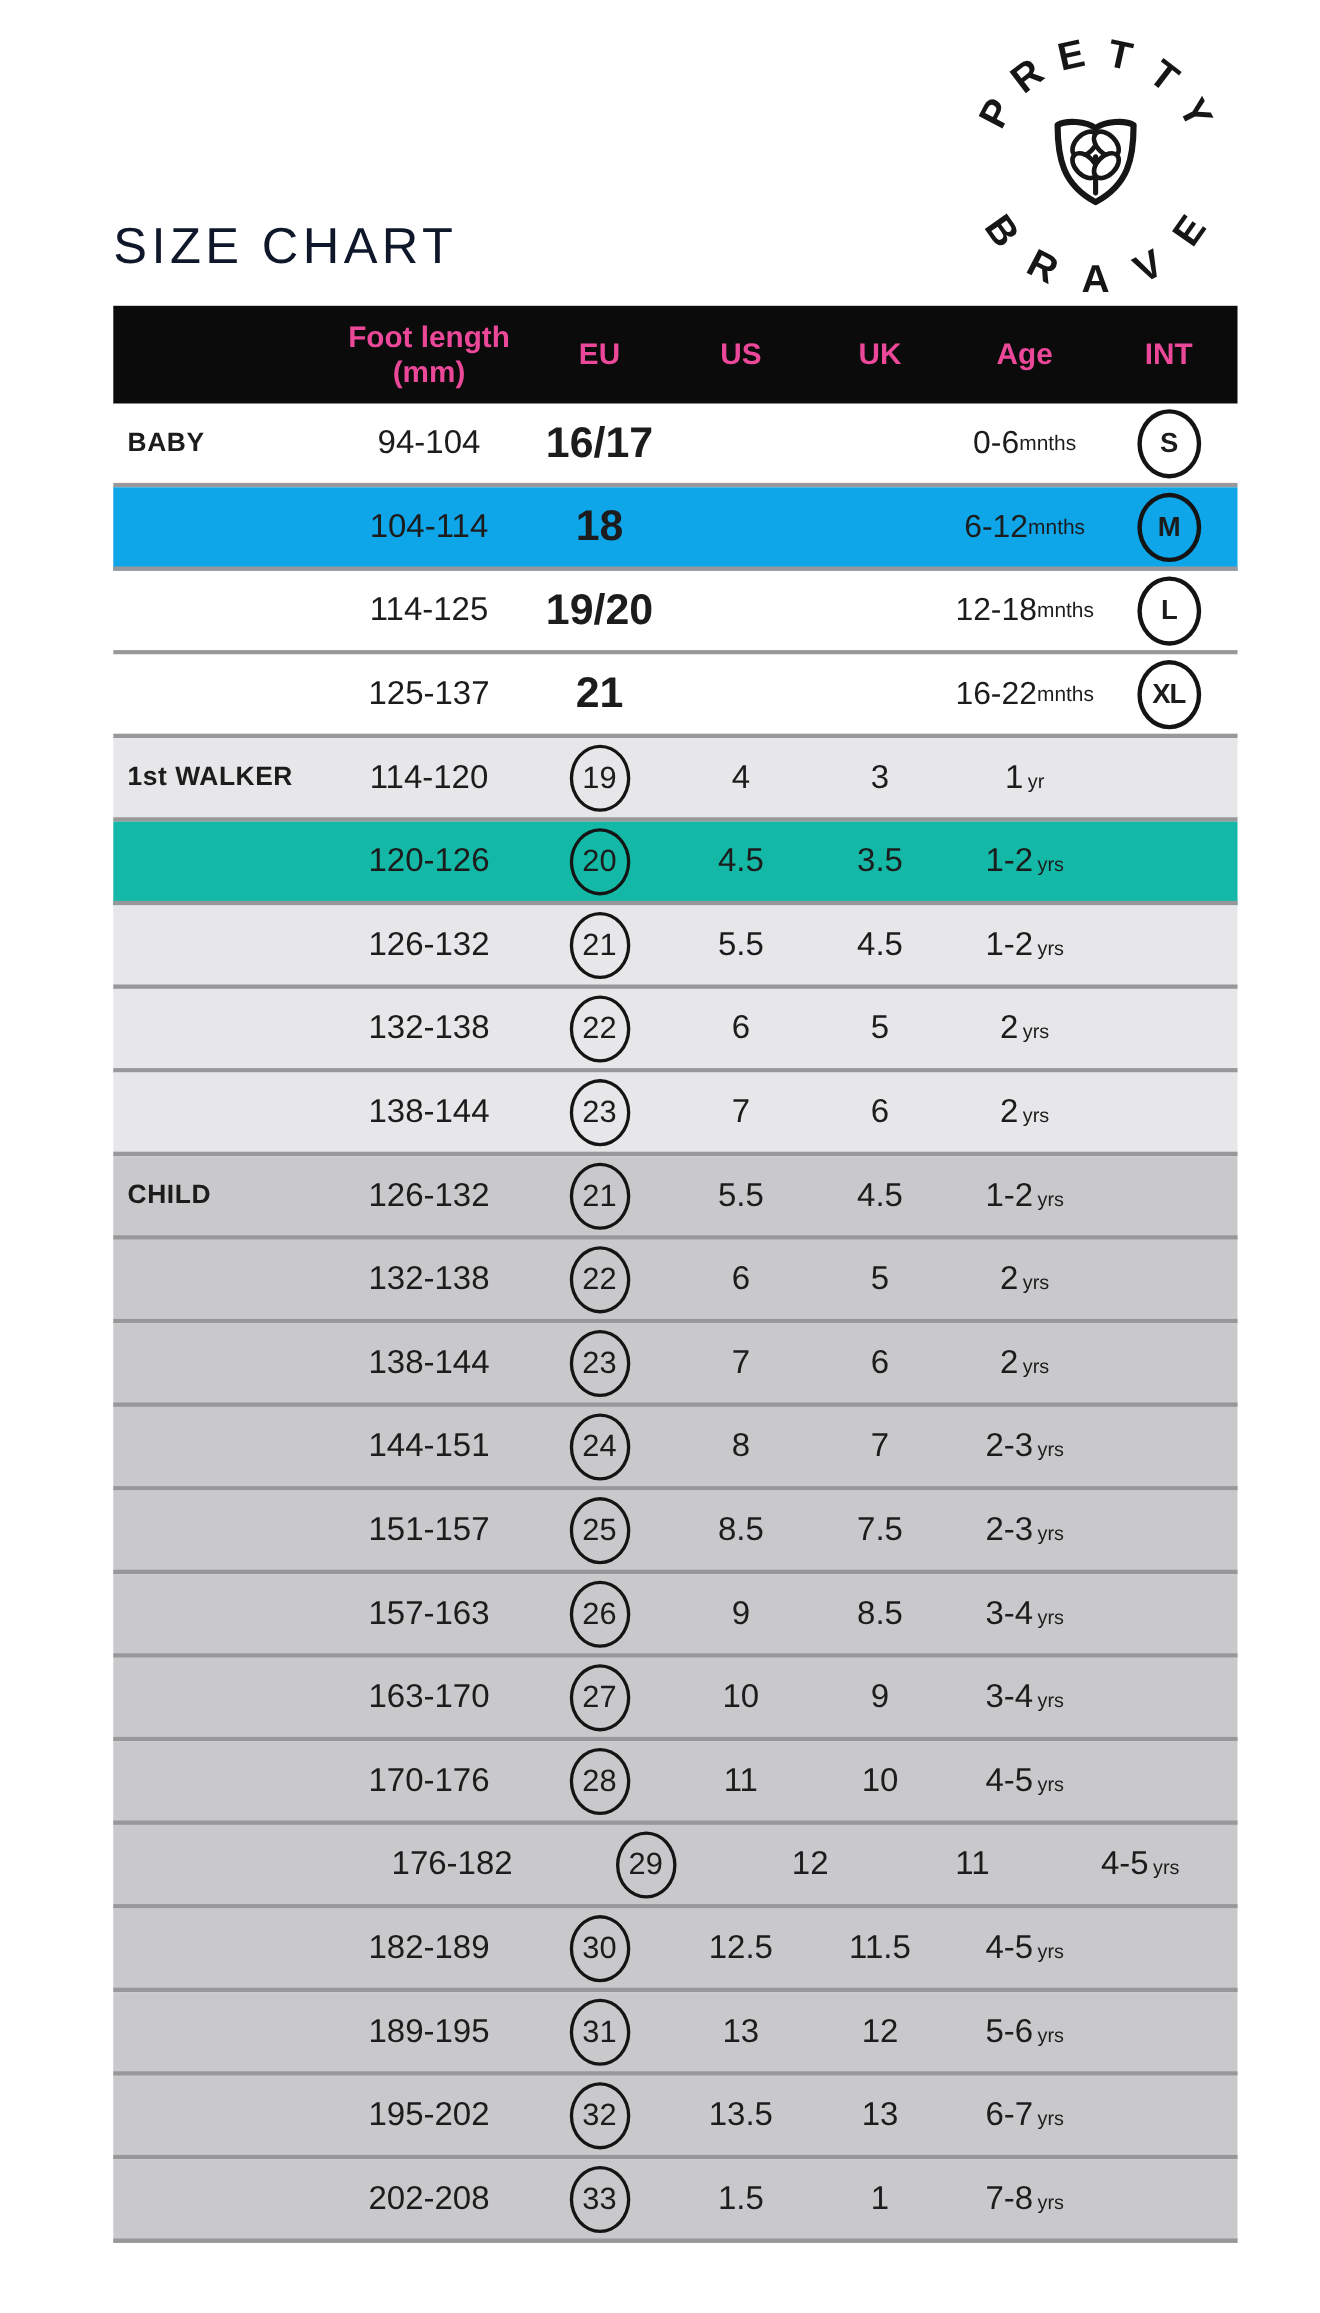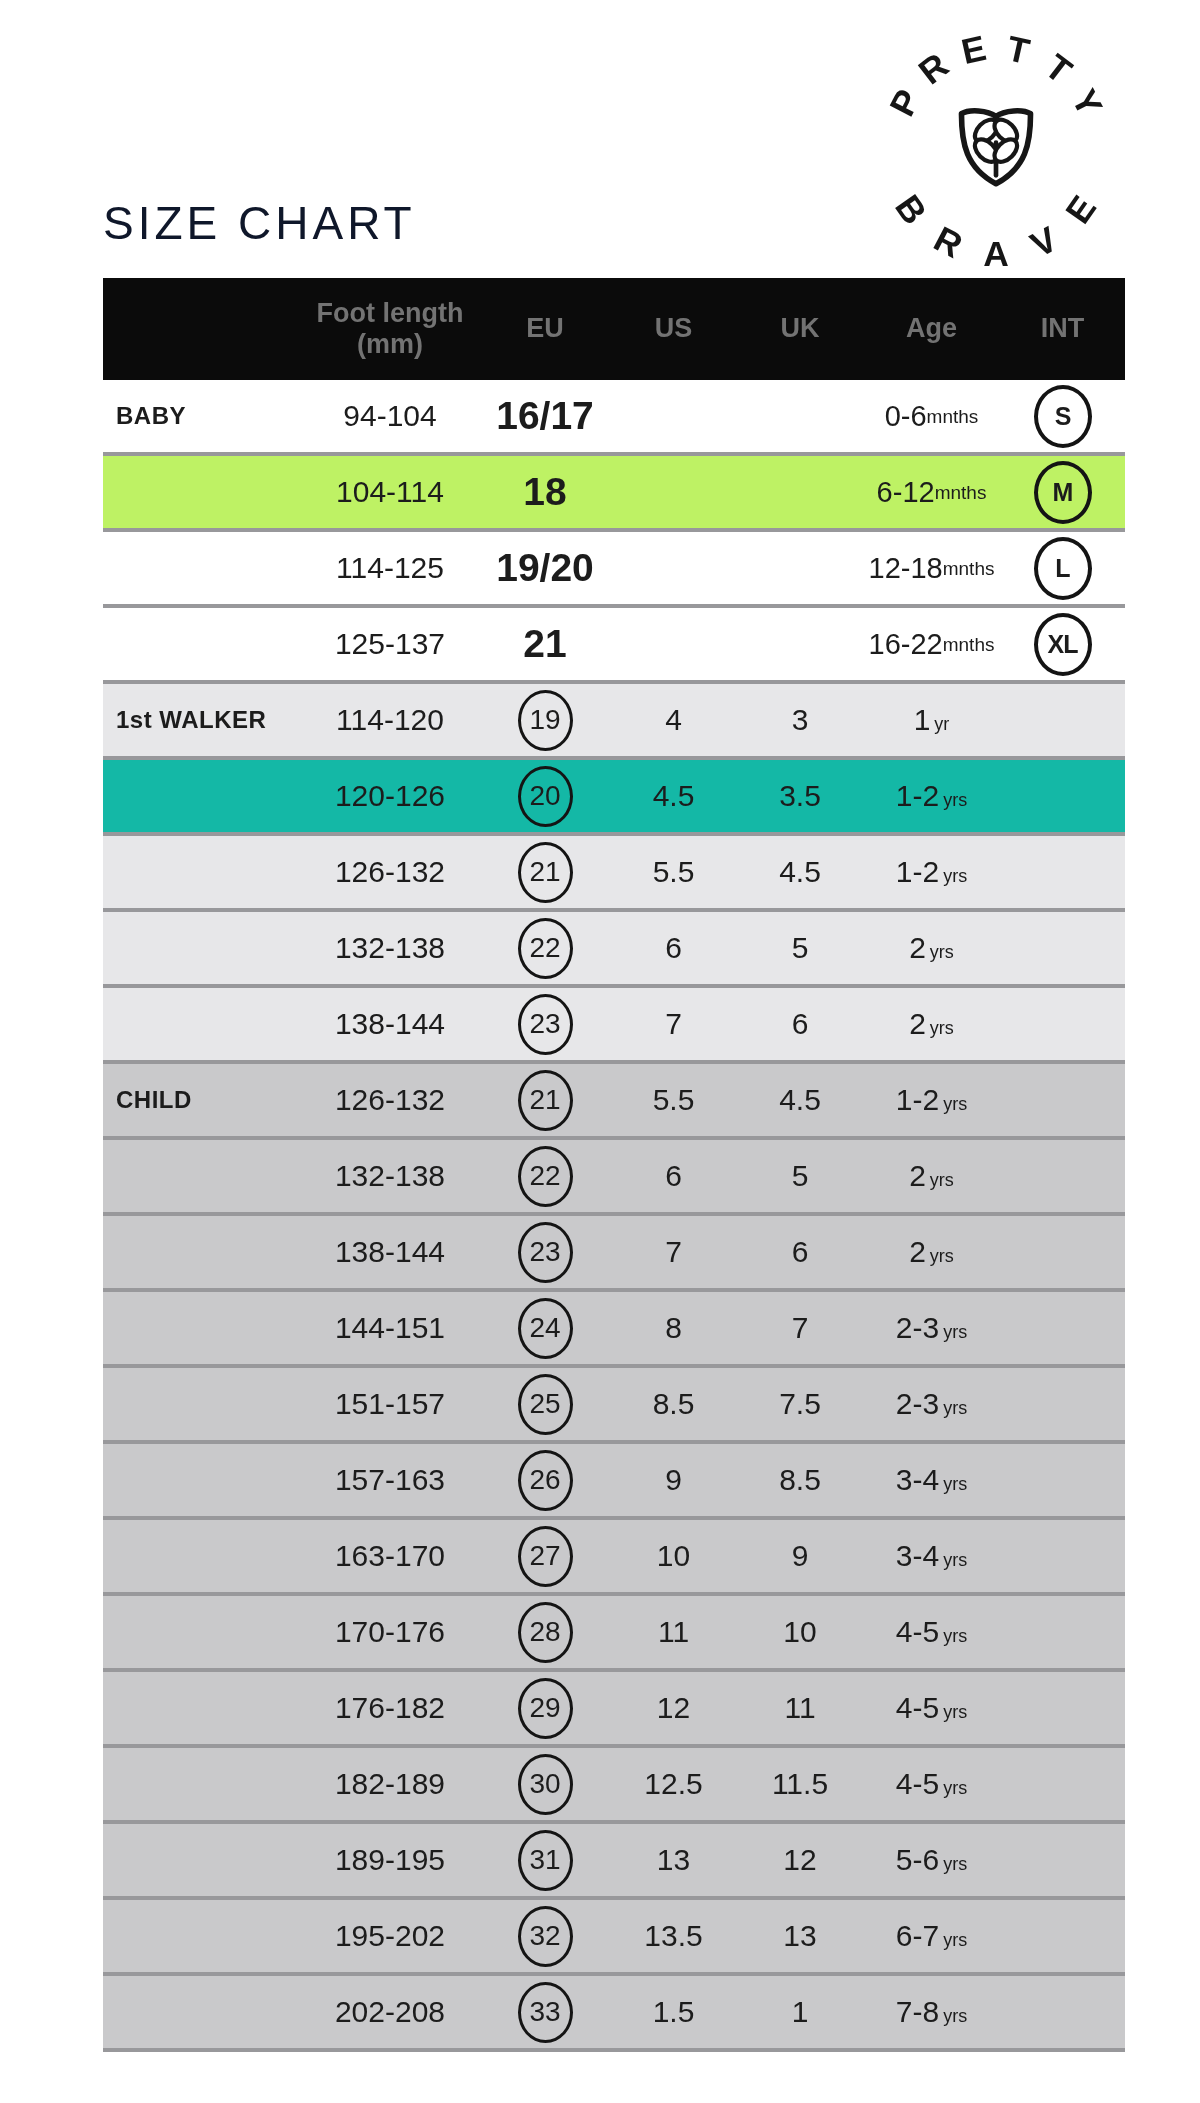--- a/index.html
+++ b/index.html
@@ -8,21 +8,21 @@
 
   .brand-logo{position:absolute; left:850px; top:26px; width:292px; height:252px;}
 
   .page-title{position:absolute; left:103px; top:196px; font-size:46px; font-weight:400;
               letter-spacing:4px; color:#0f172a;}
 
   .size-table{position:absolute; left:103px; top:278px; width:1022px;}
 
   .grid-row{display:grid; grid-template-columns:197px 180px 130px 127px 126px 137px 125px;}
 
-  .table-header{background:#0b0b0b; color:#737373; height:102px; align-items:center;}
+  .table-header{background:#0b0b0b; color:#ec4899; height:89px; align-items:center;}
   .hcell{display:flex; flex-direction:column; align-items:center; justify-content:center;
          font-weight:700; font-size:27px; line-height:1.15; text-align:center;}
 
   .data-row{height:72px; border-bottom:4px solid #98989b; align-items:center;}
   .cell{display:flex; align-items:center; justify-content:center; font-size:30px; color:#1c1c1c;}
   .cat-cell{justify-content:flex-start; padding-left:13px; font-weight:700; font-size:24px;
             letter-spacing:0.5px;}
   .eu-plain{font-weight:700; font-size:39px;}
   .eu-badge{display:flex; align-items:center; justify-content:center; width:49px; height:55px;
             border:3.5px solid #141414; border-radius:50%; font-weight:400; font-size:28px;}
@@ -94,21 +94,21 @@
           <div class="cell">
             <div class="age-stacked">
               <div class="age-main">0-6</div>
               <div class="age-unit">mnths</div>
             </div>
           </div>
           <div class="cell">
             <div class="int-badge">S</div>
           </div>
         </div>
-        <div class="grid-row data-row" style="background: #bef264;">
+        <div class="grid-row data-row" style="background: #0ea5e9;">
           <div class="cell cat-cell"></div>
           <div class="cell">104-114</div>
           <div class="cell">
             <div class="eu-plain">18</div>
           </div>
           <div class="cell"></div>
           <div class="cell"></div>
           <div class="cell">
             <div class="age-stacked">
               <div class="age-main">6-12</div>
@@ -356,21 +356,21 @@
           <div class="cell">11</div>
           <div class="cell">10</div>
           <div class="cell">
             <div class="age-inline">
               <div class="age-main">4-5</div>
               <div class="age-unit">yrs</div>
             </div>
           </div>
           <div class="cell"></div>
         </div>
-        <div class="grid-row data-row" style="background: rgb(201, 201, 203);">
+        <div class="grid-row data-row" style="background: rgb(201, 201, 203); gap: 21px;">
           <div class="cell cat-cell"></div>
           <div class="cell">176-182</div>
           <div class="cell">
             <div class="eu-badge">29</div>
           </div>
           <div class="cell">12</div>
           <div class="cell">11</div>
           <div class="cell">
             <div class="age-inline">
               <div class="age-main">4-5</div>

